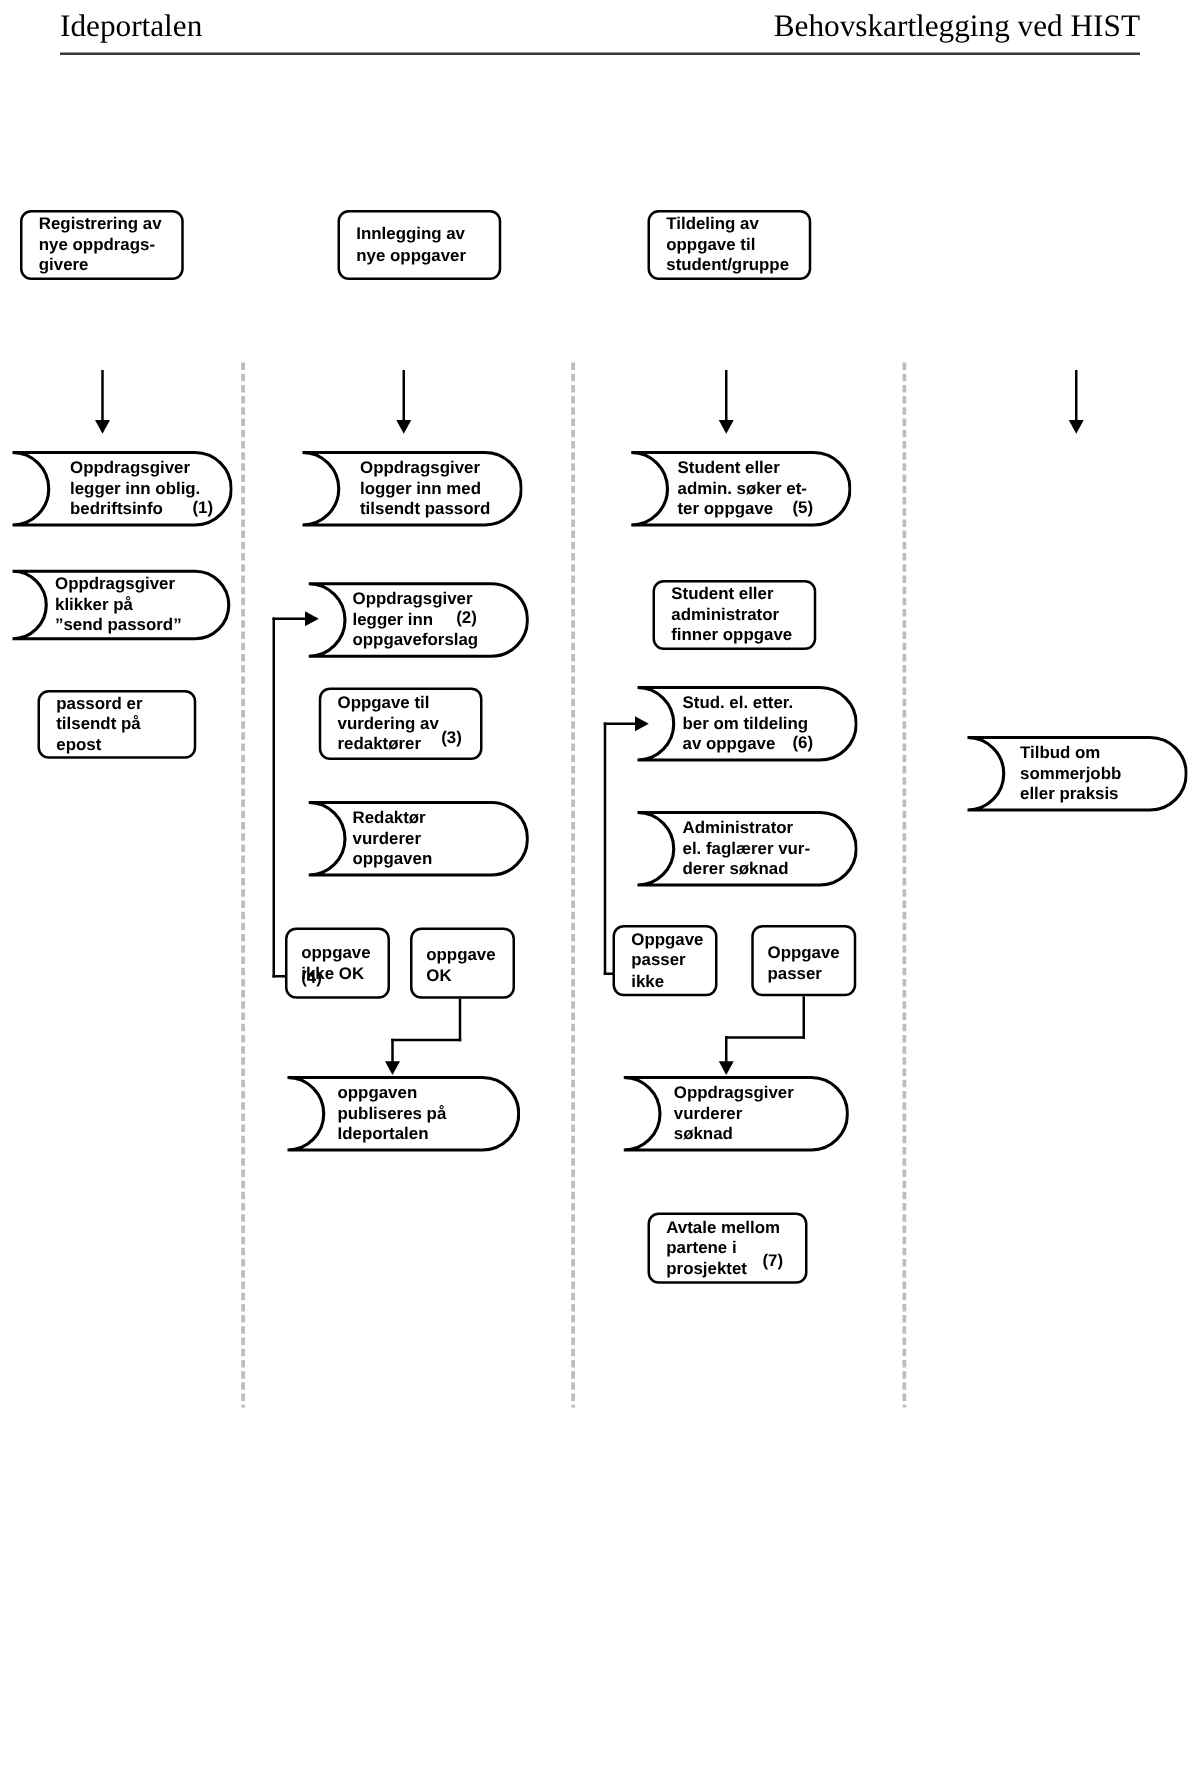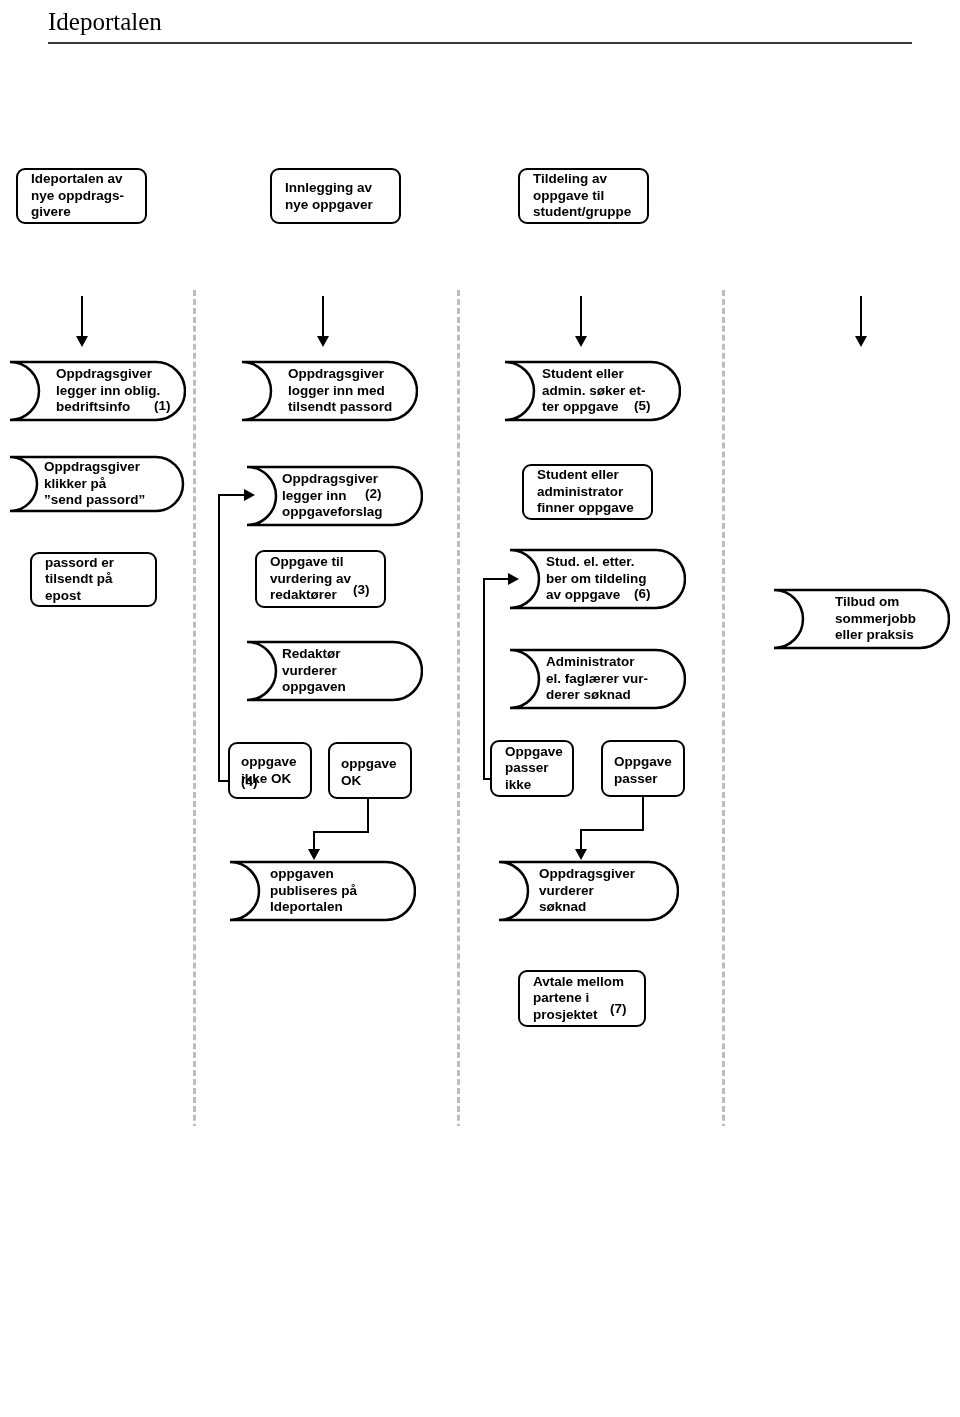--- a/index.html
+++ b/index.html
@@ -56,30 +56,31 @@
            border-top:6px solid transparent;border-bottom:6px solid transparent;
            border-left:11px solid #000;}
 </style>
 </head>
 <body>
 
 <div class="page">
 
   <div class="hdr">
     <div class="hdr-left">Ideportalen</div>
+    <div class="hdr-right">Behovskartlegging ved HIST</div>
   </div>
   <div class="hdr-rule"></div>
 
 
   <div class="lane" style="left:193px;top:290px;height:1055px;"></div>
   <div class="lane" style="left:457px;top:290px;height:1055px;"></div>
   <div class="lane" style="left:722px;top:290px;height:1055px;"></div>
 
   <div class="node rrect" style="left:16px;top:168px;width:131px;height:56px;">
-    <div class="txt">Ideportalen av
+    <div class="txt">Registrering av
 nye oppdrags-
 givere</div>
   </div>
 
   <div class="node rrect" style="left:270px;top:168px;width:131px;height:56px;">
     <div class="txt">Innlegging av
 nye oppgaver</div>
   </div>
 
   <div class="node rrect" style="left:518px;top:168px;width:131px;height:56px;">
@@ -181,21 +182,21 @@
     <div class="txt" style="left:38px;">Stud. el. etter.
 ber om tildeling
 av oppgave</div>
     <div class="txt red" style="left:126px;top:auto;bottom:8px;transform:none;">(6)</div>
   </div>
 
   <div class="node flagwrap" style="left:772px;top:588px;width:178px;height:62px;">
     <svg width="178" height="62" viewBox="0 0 178 62">
       <path d="M2,2 H148 A29,29 0 0 1 148,60 H2 A29,29 0 0 0 2,2 Z" fill="#fff" stroke="#000" stroke-width="2.5"></path>
     </svg>
-    <div class="txt" style="left:44px;margin-left:19px;">Tilbud om
+    <div class="txt" style="left:44px;">Tilbud om
 sommerjobb
 eller praksis</div>
   </div>
 
   <div class="ln lnv" style="left:483px;top:578px;height:202px;"></div>
   <div class="ln lnh" style="left:483px;top:578px;width:25px;"></div>
   <div class="arrow-r" style="left:508px;top:573px;"></div>
   <div class="ln lnh" style="left:483px;top:778px;width:30px;"></div>
 
   <div class="node flagwrap" style="left:245px;top:640px;width:178px;height:62px;">

